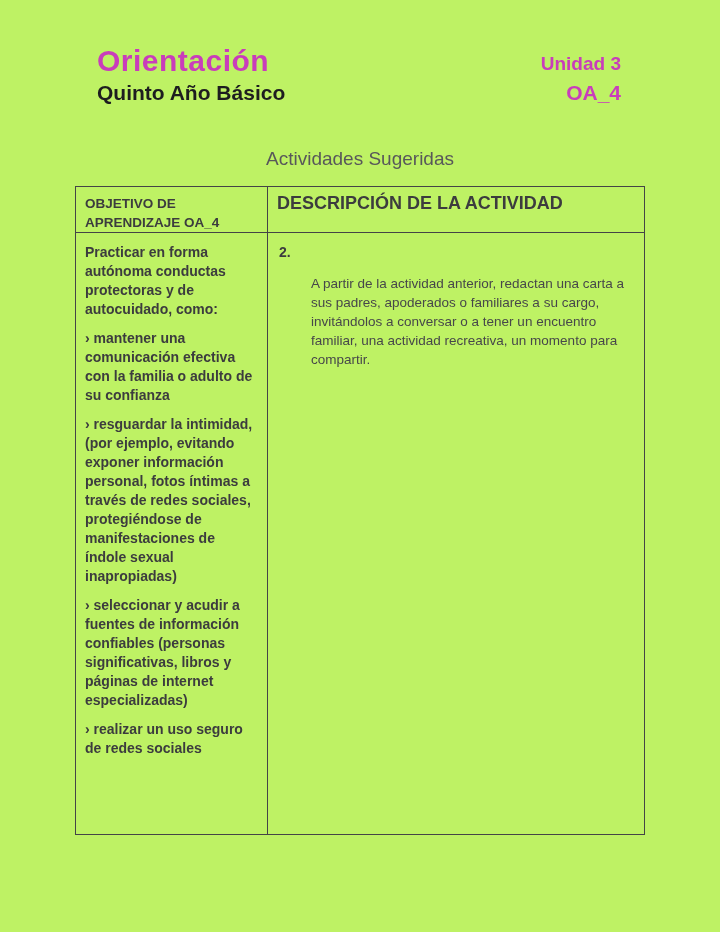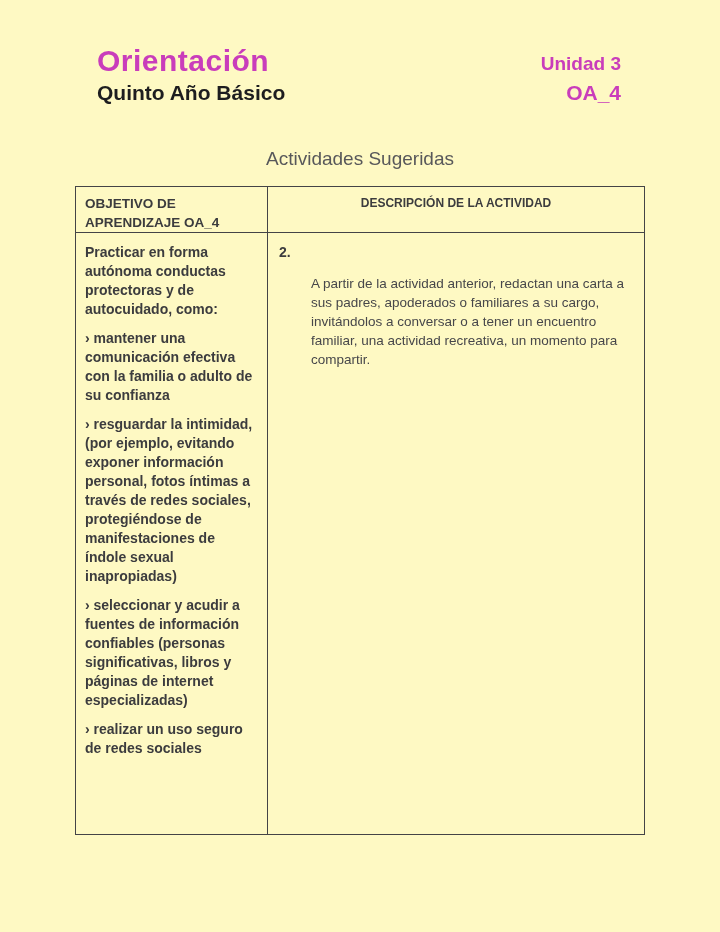--- a/index.html
+++ b/index.html
@@ -8,21 +8,21 @@
     height: 932px;
     background: #ffffff;
     font-family: "Liberation Sans", "DejaVu Sans", sans-serif;
     position: relative;
     overflow: hidden;
   }
   .page {
     position: relative;
     width: 720px;
     height: 932px;
-    background: #fef9c3;
+    background: #bef264;
   }
 
   
   .header-left {
     position: absolute;
     left: 97px;
     top: 44px;
   }
   .doc-title {
     font-size: 30px;
@@ -91,24 +91,23 @@
   .cell.last-col { border-right: none; }
   .cell.last-row { border-bottom: none; }
 
   .th-left {
     font-size: 13.5px;
     font-weight: bold;
     line-height: 19px;
     text-align: left;
   }
   .th-right {
-    font-size: 12px;
+    font-size: 18px;
     font-weight: bold;
     line-height: 19px;
-    text-align: center;
   }
 
   .objective-cell {
     font-size: 14px;
     font-weight: bold;
     line-height: 19px;
     padding-top: 10px;
   }
   .objective-cell p { margin-bottom: 10px; }
   .objective-cell p:last-child { margin-bottom: 0; }

